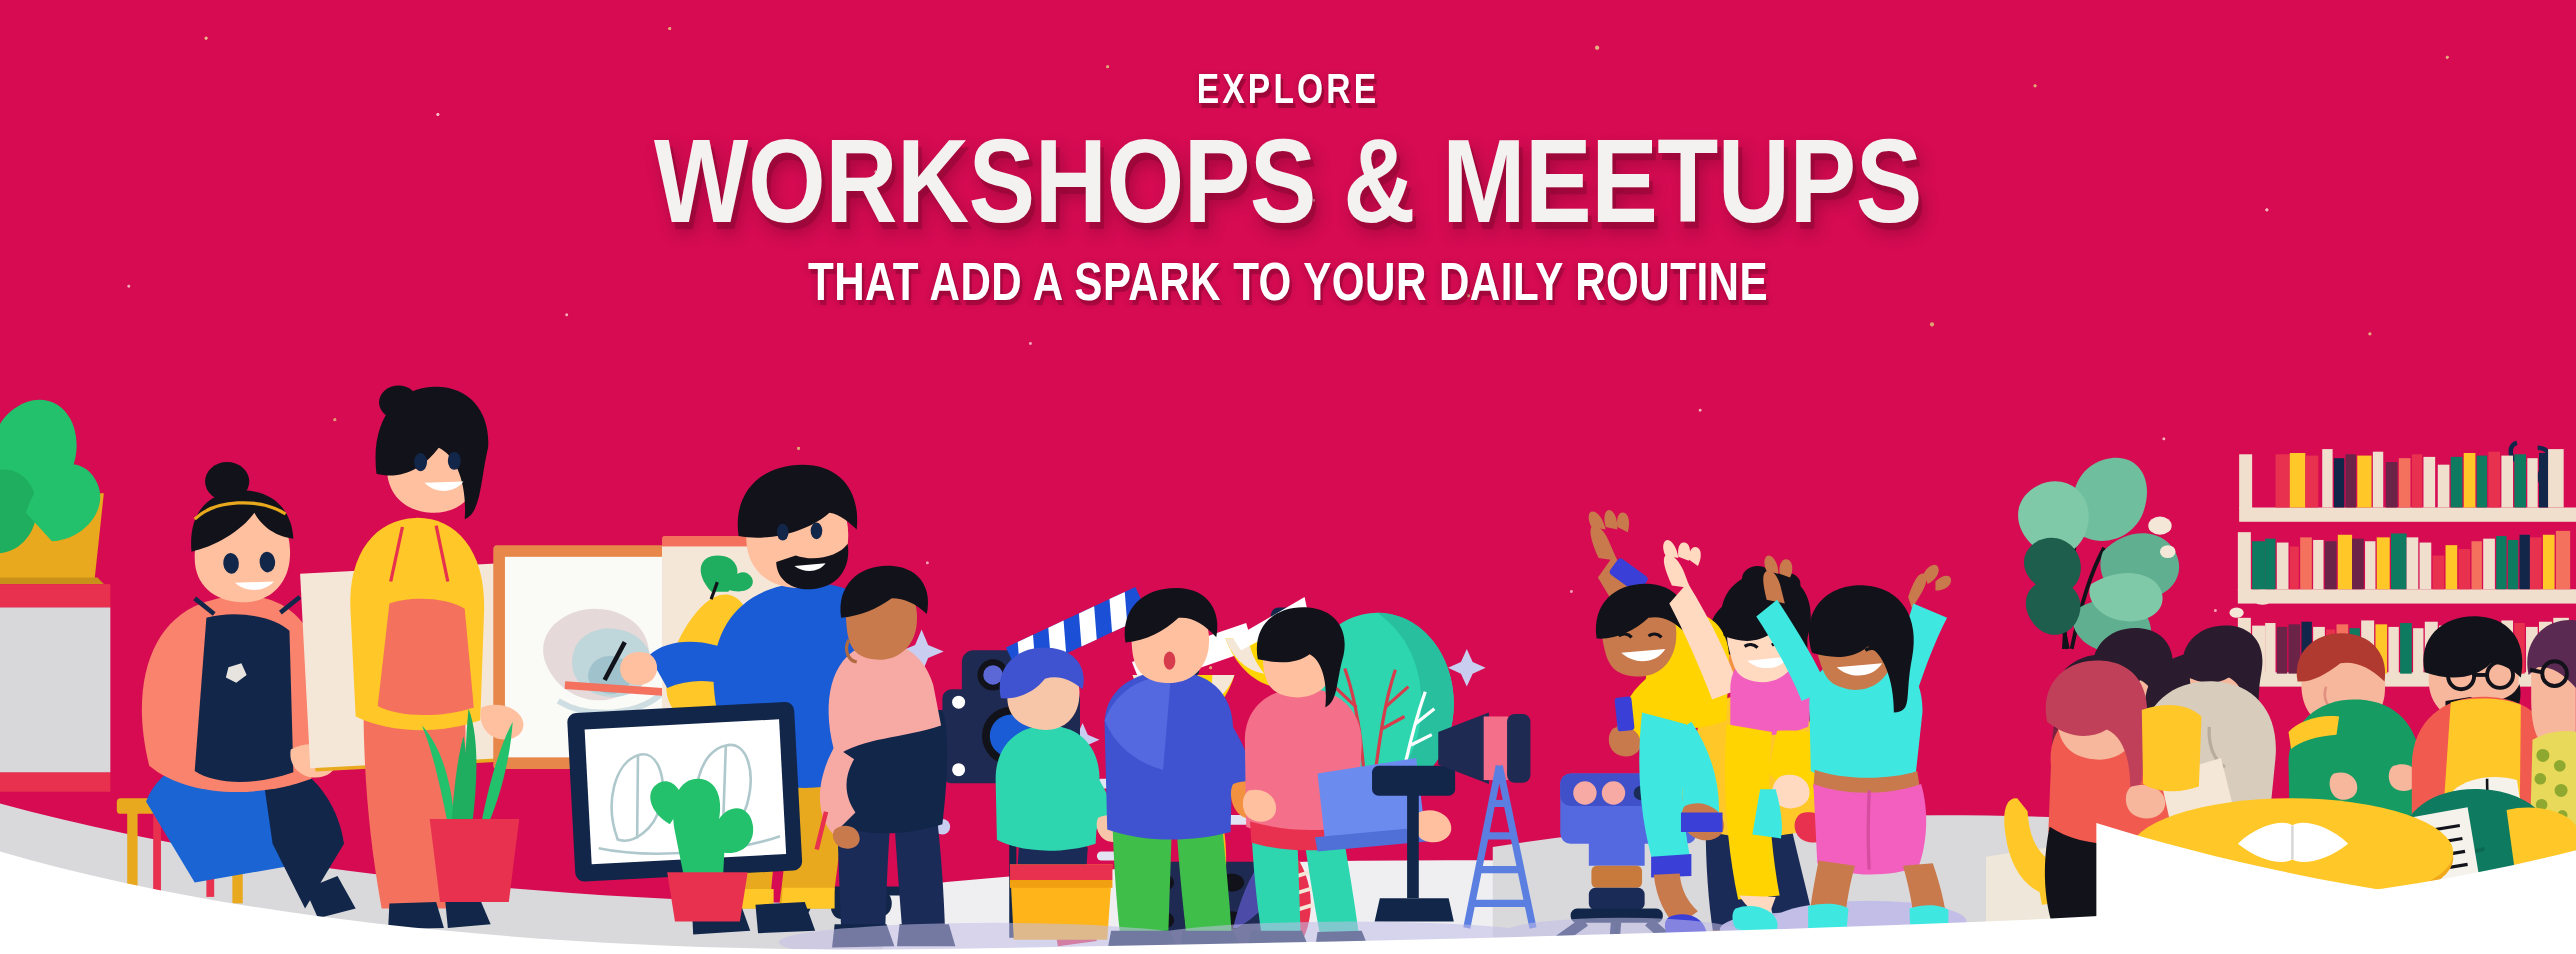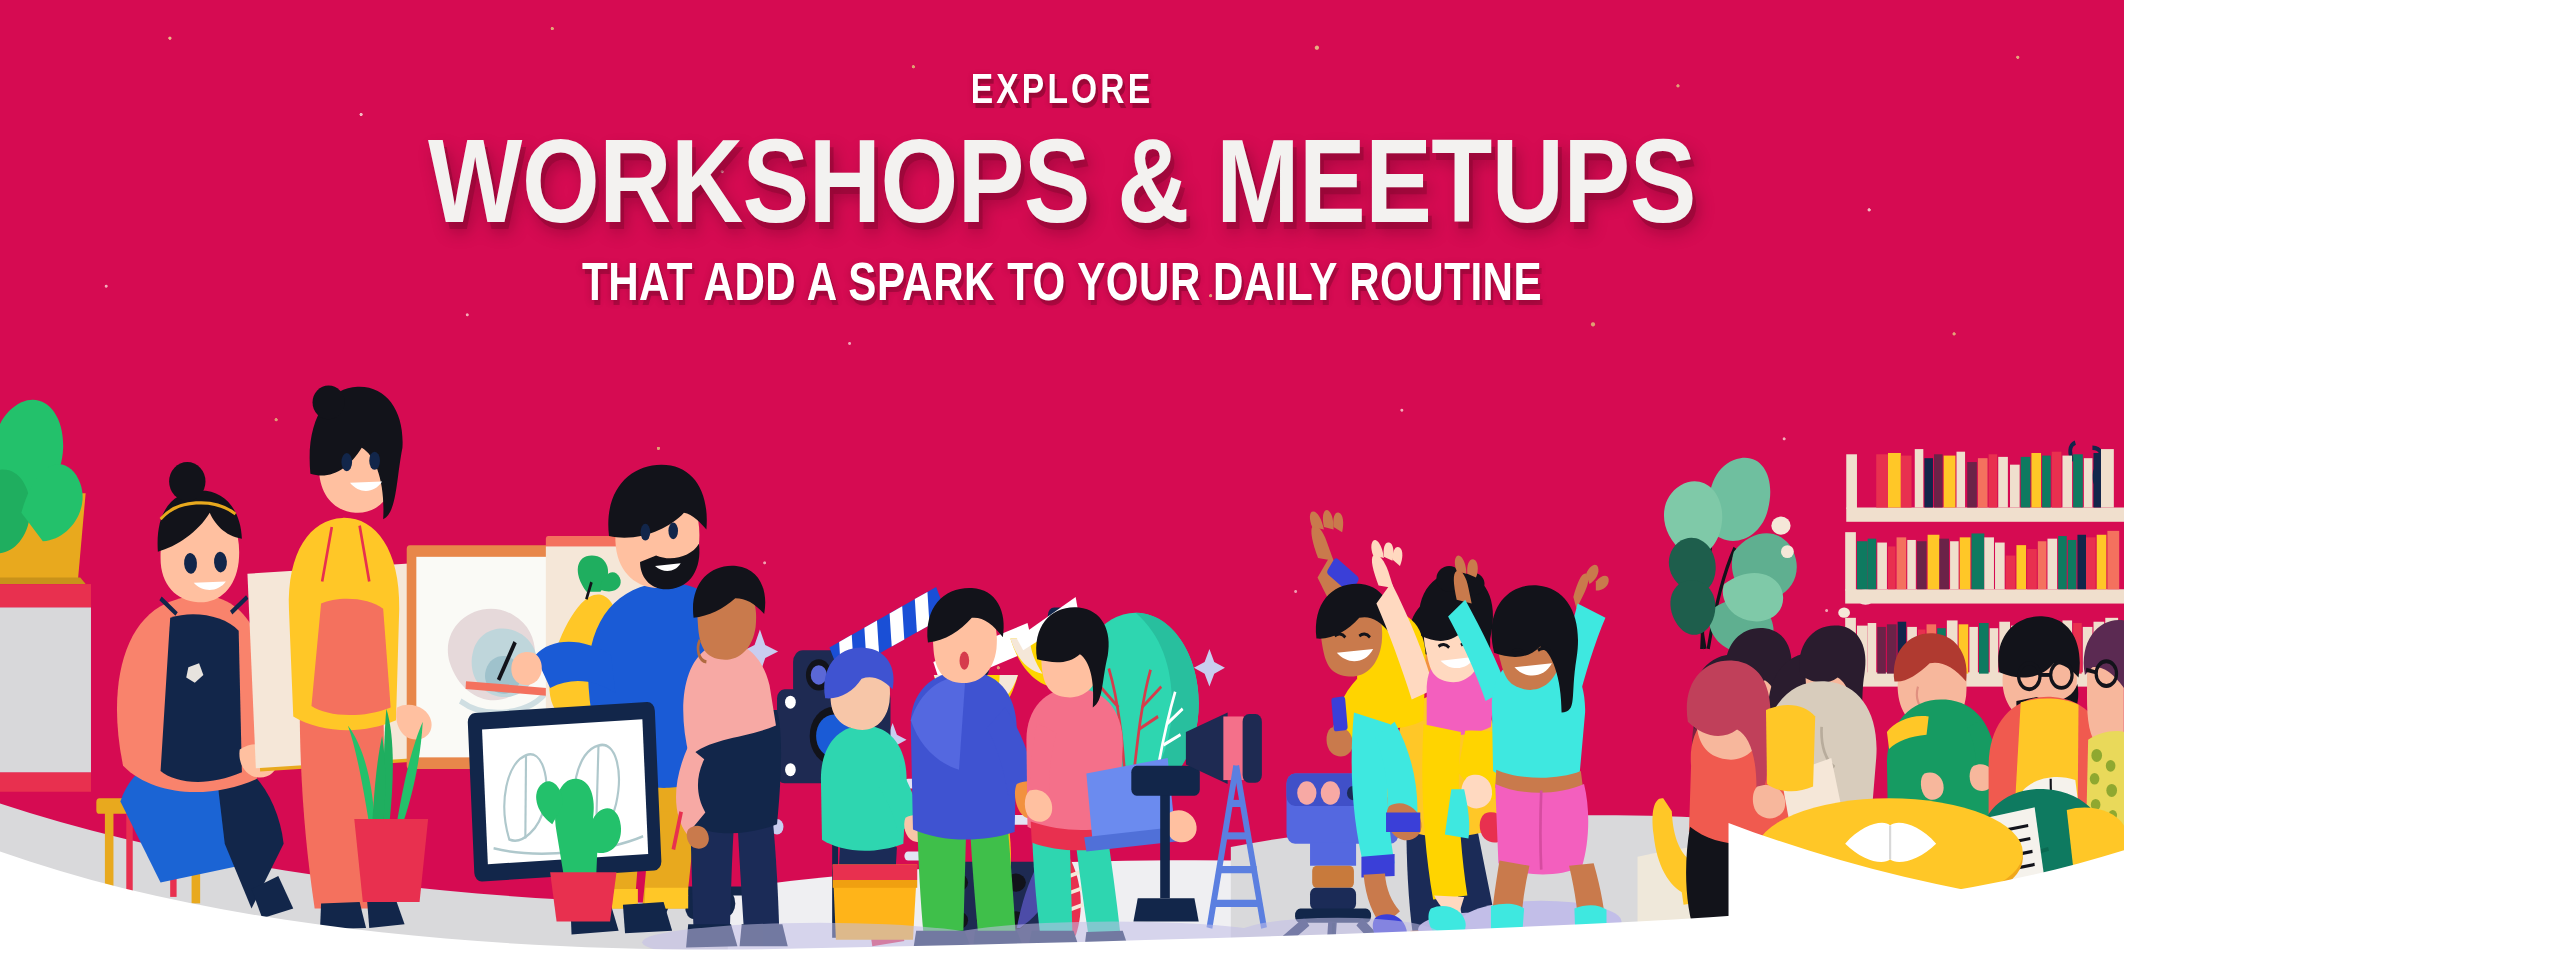--- a/index.html
+++ b/index.html
@@ -1,21 +1,21 @@
 <!DOCTYPE html>
 <html style="font-size:10.4px"><head>
 <meta charset="utf-8">
 <title>Workshops &amp; Meetups Banner</title>
 <style>
   html,body{margin:0;padding:0;background:#ffffff;}
   body{font-family:"Liberation Sans","DejaVu Sans",sans-serif;}
 
   .banner{
     position:relative;
-    width:2124px;
+    width:2576px;
     height:954px;
     overflow:hidden;
     background:#D60B52;
   }
 
   
   .speckles{
     position:absolute;inset:0;
     pointer-events:none;
     opacity:.85;

